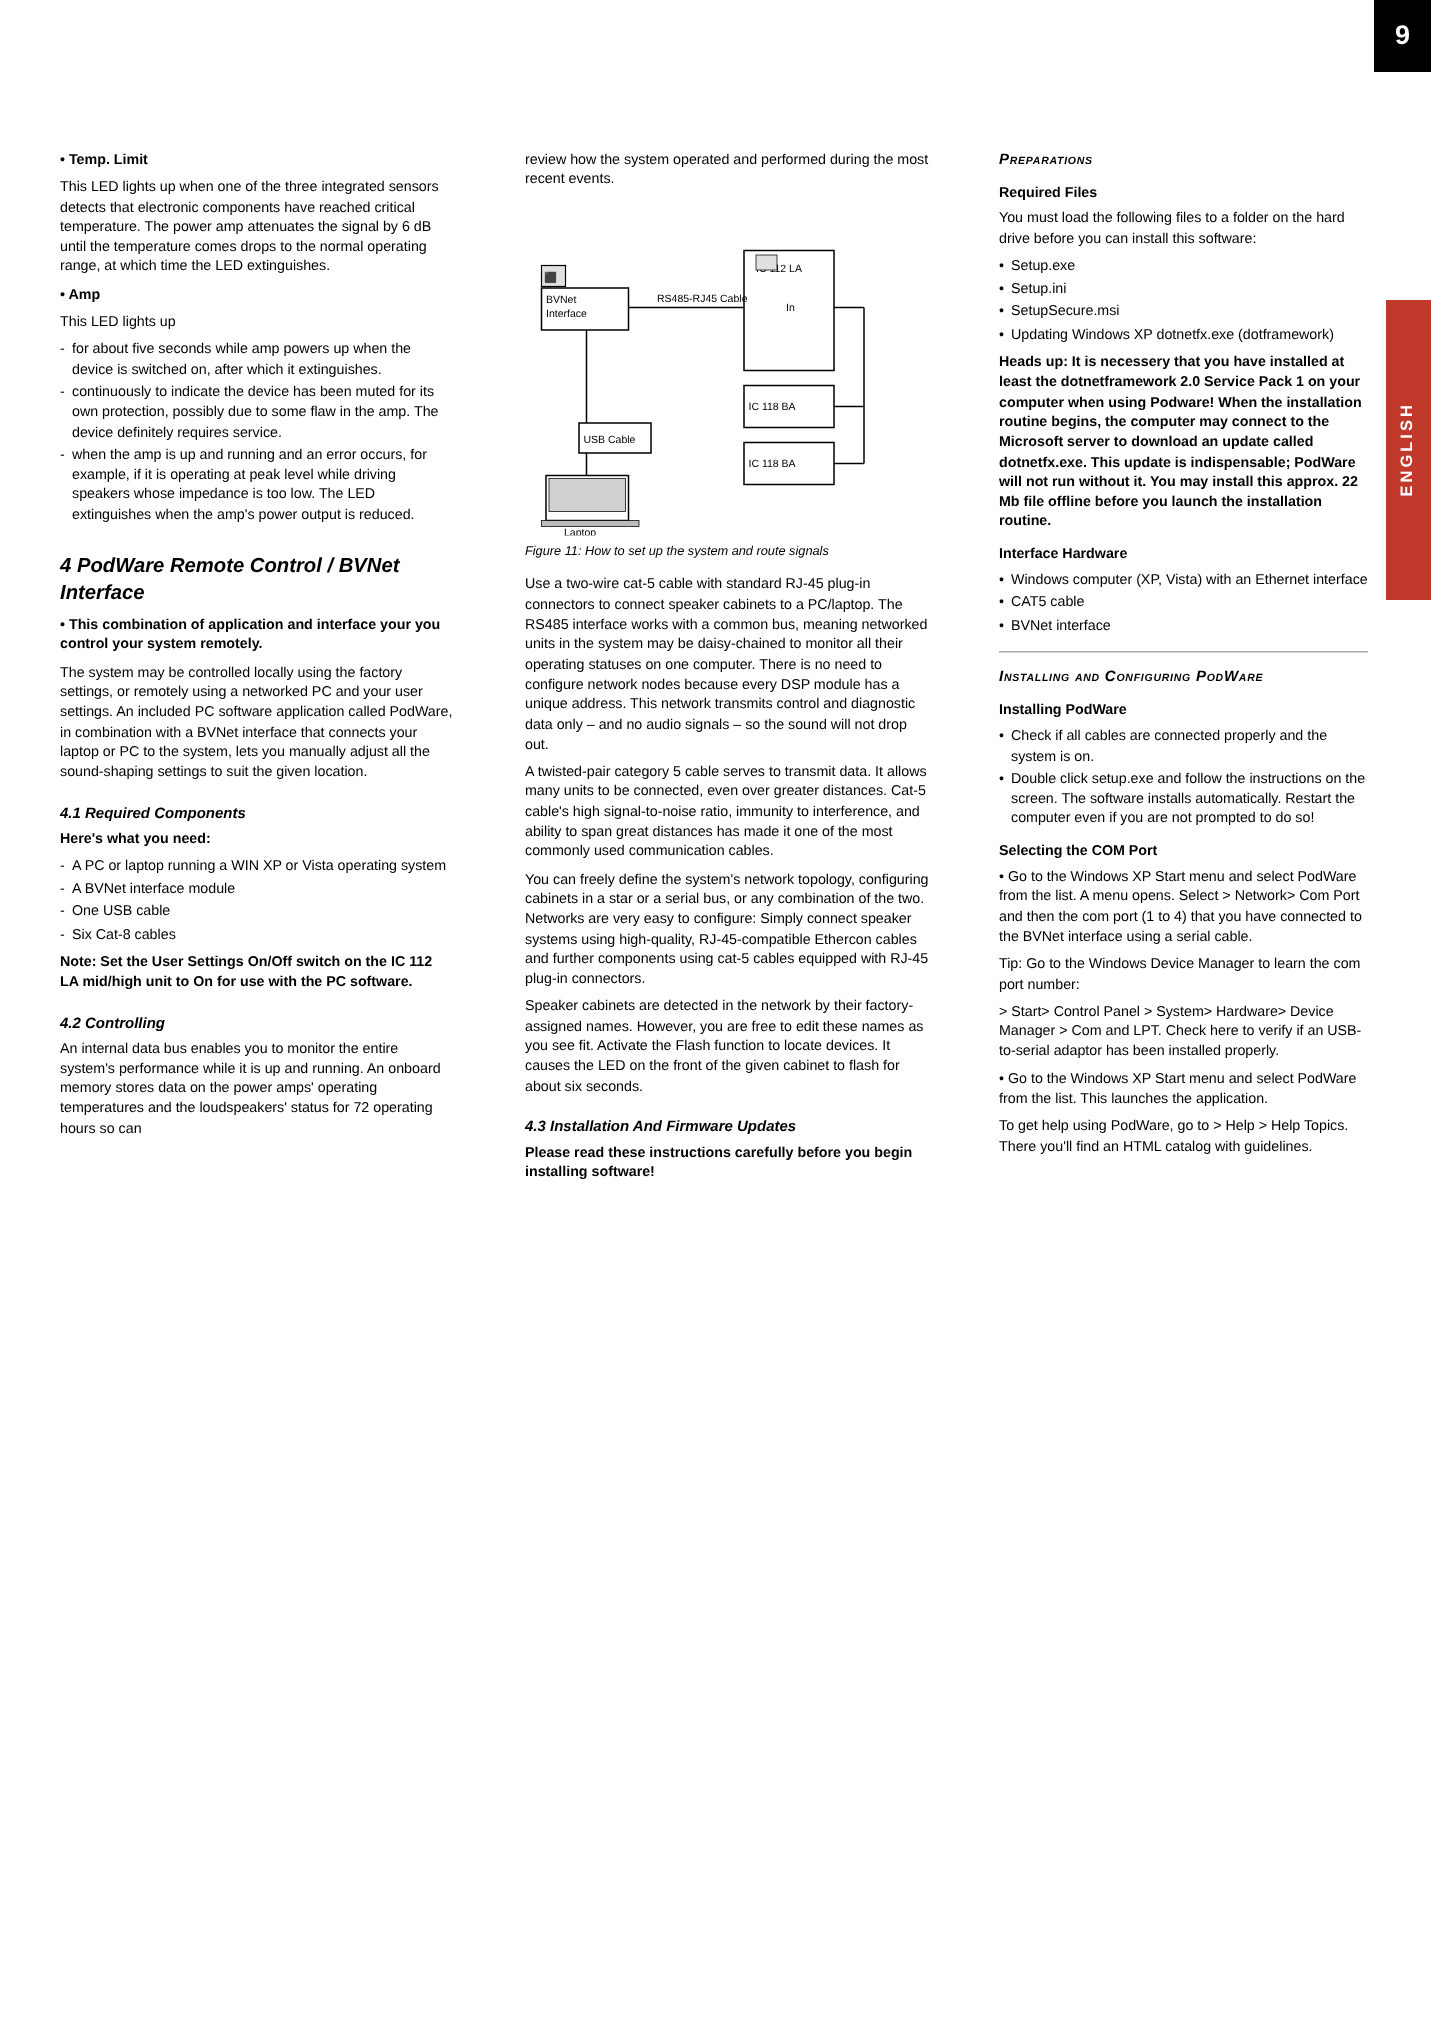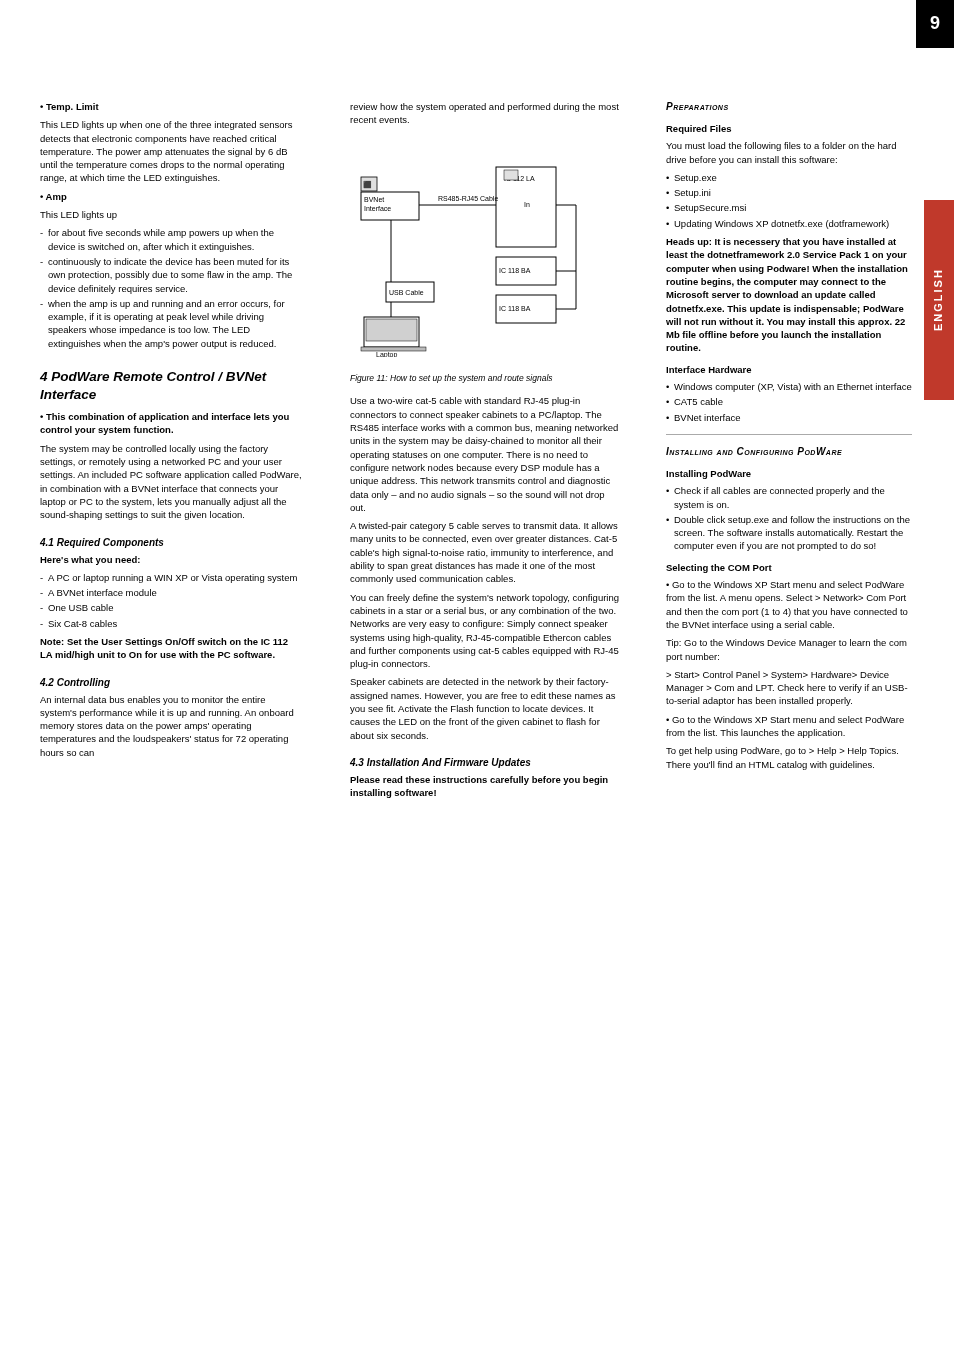--- a/index.html
+++ b/index.html
@@ -133,21 +133,21 @@
     }
     
     .diagram-container {
       border: none;
       margin: 10px 0;
       text-align: center;
     }
     .diagram-caption {
       font-style: italic;
       font-size: 8.5px;
-      margin-top: 16px;
+      margin-top: 5px;
       text-align: left;
     }
     
     svg.network-diagram {
       display: block;
       margin: 0 auto;
     }
     .small-caps-title {
       font-variant: small-caps;
       font-size: 10px;
@@ -179,21 +179,21 @@
       <p class="bold-label">• Amp</p>
       <p>This LED lights up</p>
       <ul class="dash-list">
         <li>for about five seconds while amp powers up when the device is switched on, after which it extinguishes.</li>
         <li>continuously to indicate the device has been muted for its own protection, possibly due to some flaw in the amp. The device definitely requires service.</li>
         <li>when the amp is up and running and an error occurs, for example, if it is operating at peak level while driving speakers whose impedance is too low. The LED extinguishes when the amp's power output is reduced.</li>
       </ul>
 
       <h2 class="section-title">4 PodWare Remote Control / BVNet Interface</h2>
 
-      <p class="bold-label">• This combination of application and interface lets you control your system function.</p>
+      <p class="bold-label">• This combination of application and interface your you control your system remotely.</p>
       <p>The system may be controlled locally using the factory settings, or remotely using a networked PC and your user settings. An included PC software application called PodWare, in combination with a BVNet interface that connects your laptop or PC to the system, lets you manually adjust all the sound-shaping settings to suit the given location.</p>
 
       <h3 class="sub-section">4.1 Required Components</h3>
       <p class="bold-label">Here's what you need:</p>
       <ul class="dash-list">
         <li>A PC or laptop running a WIN XP or Vista operating system</li>
         <li>A BVNet interface module</li>
         <li>One USB cable</li>
         <li>Six Cat-8 cables</li>
       </ul>

